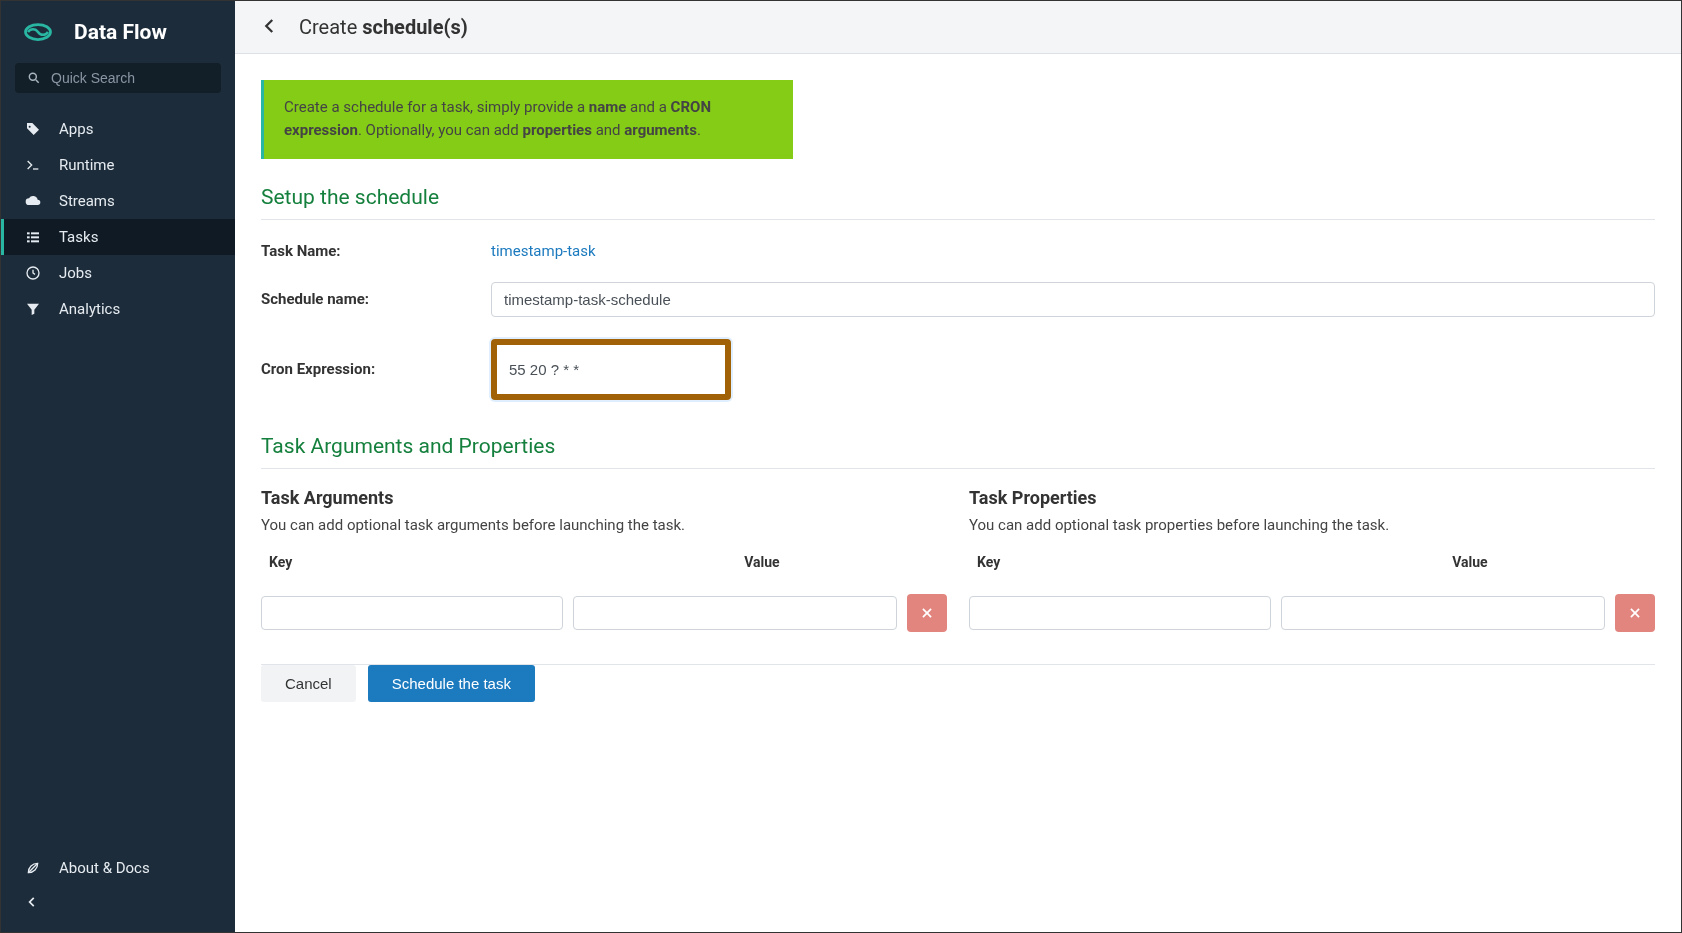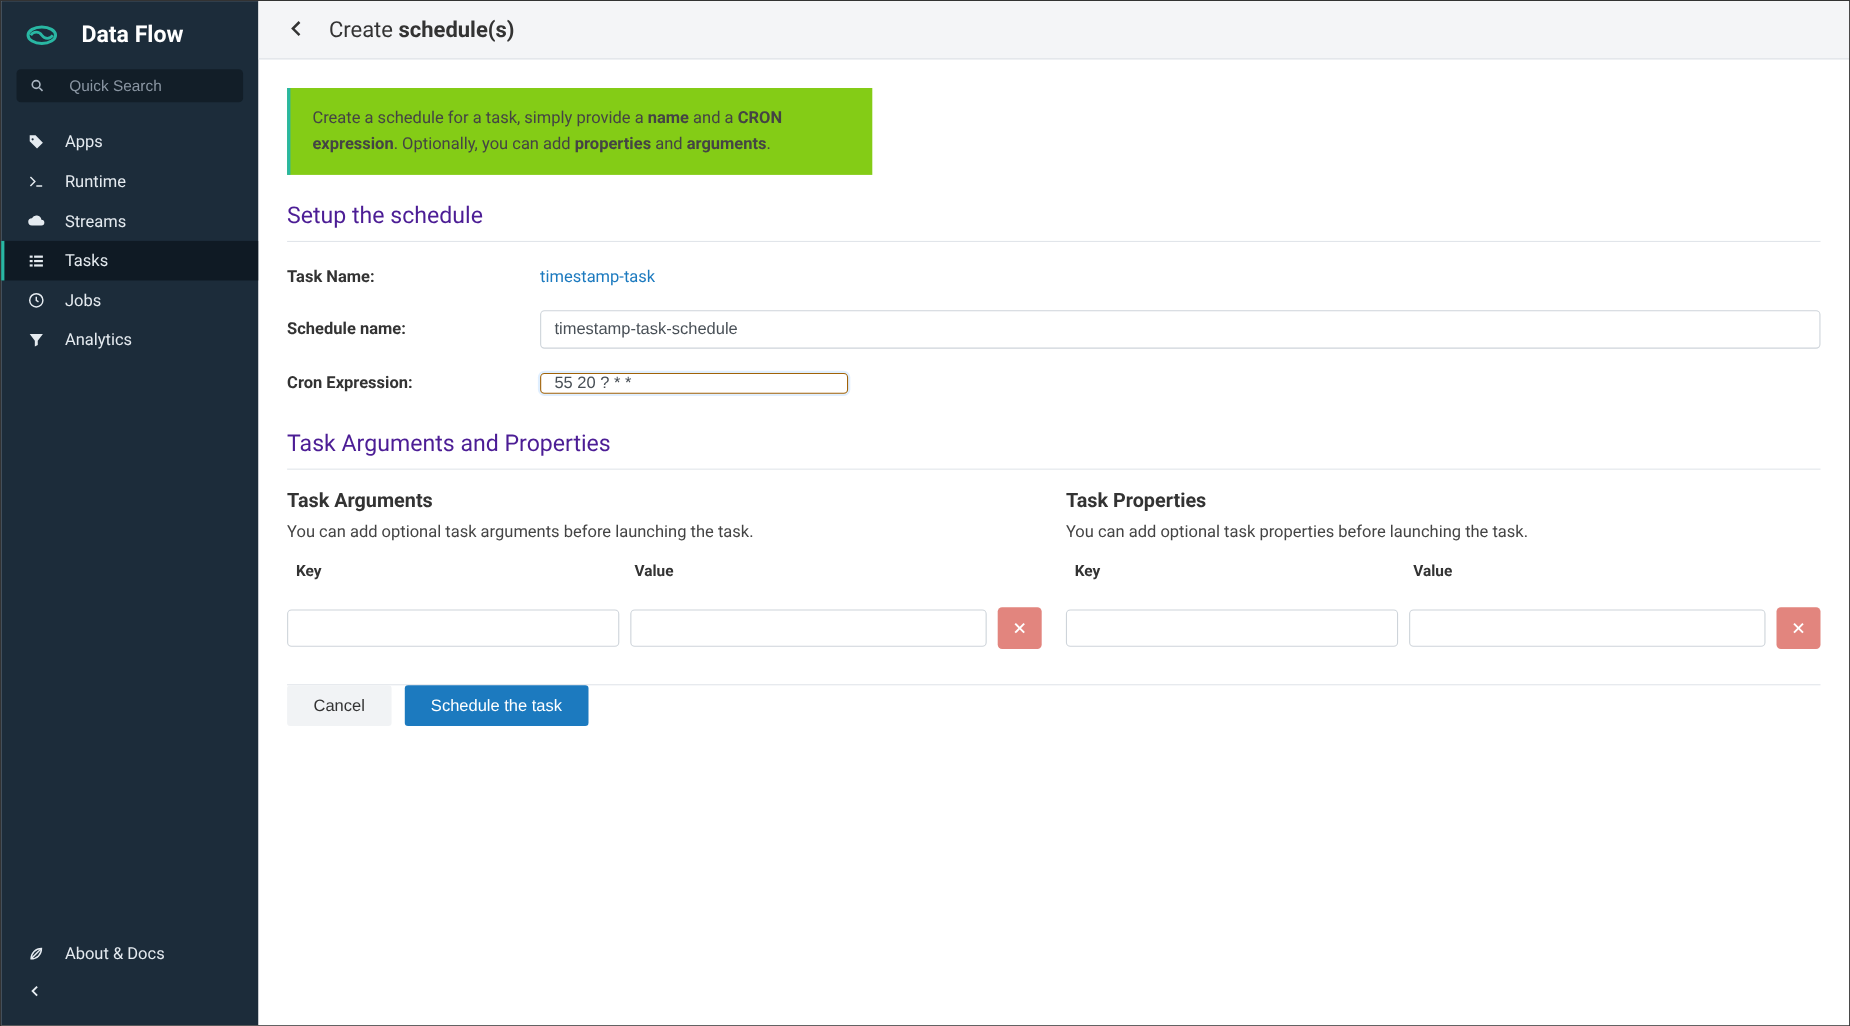--- a/index.html
+++ b/index.html
@@ -37,21 +37,21 @@
   font-size: 21px;
   font-weight: 700;
   letter-spacing: 0;
 }
 .search-wrap {
   padding: 0 14px 10px 14px;
 }
 .search-box {
   display: flex;
   align-items: center;
-  gap: 22px;
+  gap: 10px;
   background: #121e28;
   border-radius: 4px;
   padding: 7px 12px;
 }
 .search-box .icon-svg { color: #aab5c1; }
 .search-box input {
   background: transparent;
   border: none;
   outline: none;
   color: #aab5c1;
@@ -136,21 +136,21 @@
   border-left: 3px solid #29b7a3;
   padding: 16px 20px;
   color: #444;
   font-size: 15px;
   line-height: 1.55;
   width: 532px;
 }
 .info-box .strong { font-weight: 700; }
 .section-title {
   font-size: 21px;
-  color: #4c1d95;
+  color: #15803d;
   margin-top: 26px;
   font-weight: 400;
 }
 hr.rule {
   border: none;
   border-top: 1px solid #e1e5ea;
   margin-top: 10px;
 }
 .form-row {
   display: flex;
@@ -171,25 +171,25 @@
 .text-input {
   flex: 1;
   border: 1px solid #ced4da;
   border-radius: 4px;
   padding: 8px 12px;
   font-size: 15px;
   color: #495057;
   outline: none;
 }
 .cron-input {
-  width: 280px;
-  border: 1px solid #a16207;
+  width: 240px;
+  border: 6px solid #a16207;
   box-shadow: 0 0 0 2px rgba(0,123,255,0.12);
   border-radius: 4px;
-  padding: 0 12px;
+  padding: 16px 12px;
   font-size: 15px;
   color: #495057;
   outline: none;
 }
 .columns {
   display: flex;
   gap: 22px;
   margin-top: 18px;
 }
 .col { flex: 1; min-width: 0; }
@@ -215,20 +215,21 @@
   width: 44%;
   font-weight: 700;
   font-size: 14px;
   padding-left: 8px;
 }
 .kv-header .col-val {
   flex: 1;
   font-weight: 700;
   font-size: 14px;
   padding-left: 4px;
+  text-align: center;
 }
 .kv-row {
   display: flex;
   gap: 10px;
   align-items: center;
 }
 .kv-row input {
   border: 1px solid #ced4da;
   border-radius: 4px;
   padding: 8px 10px;

